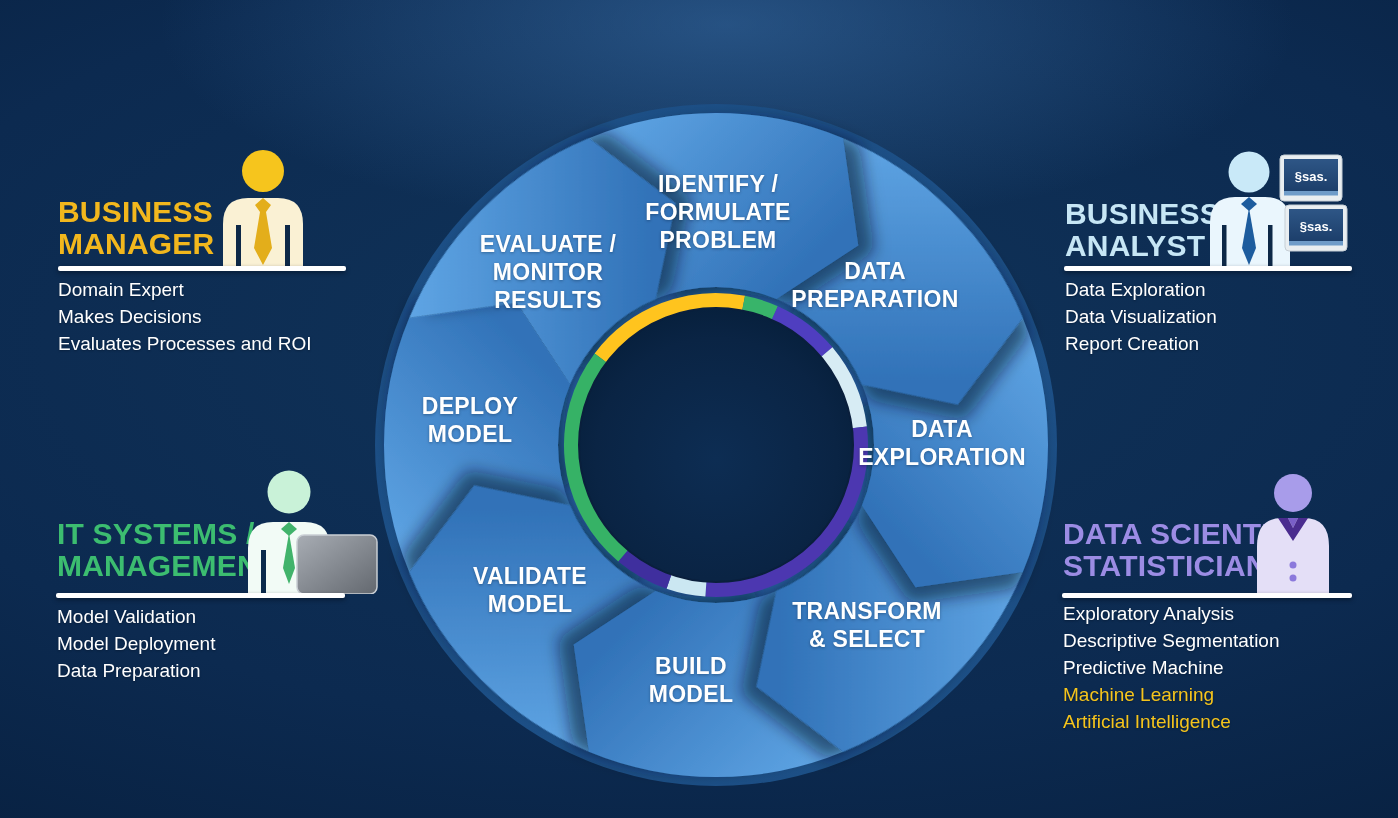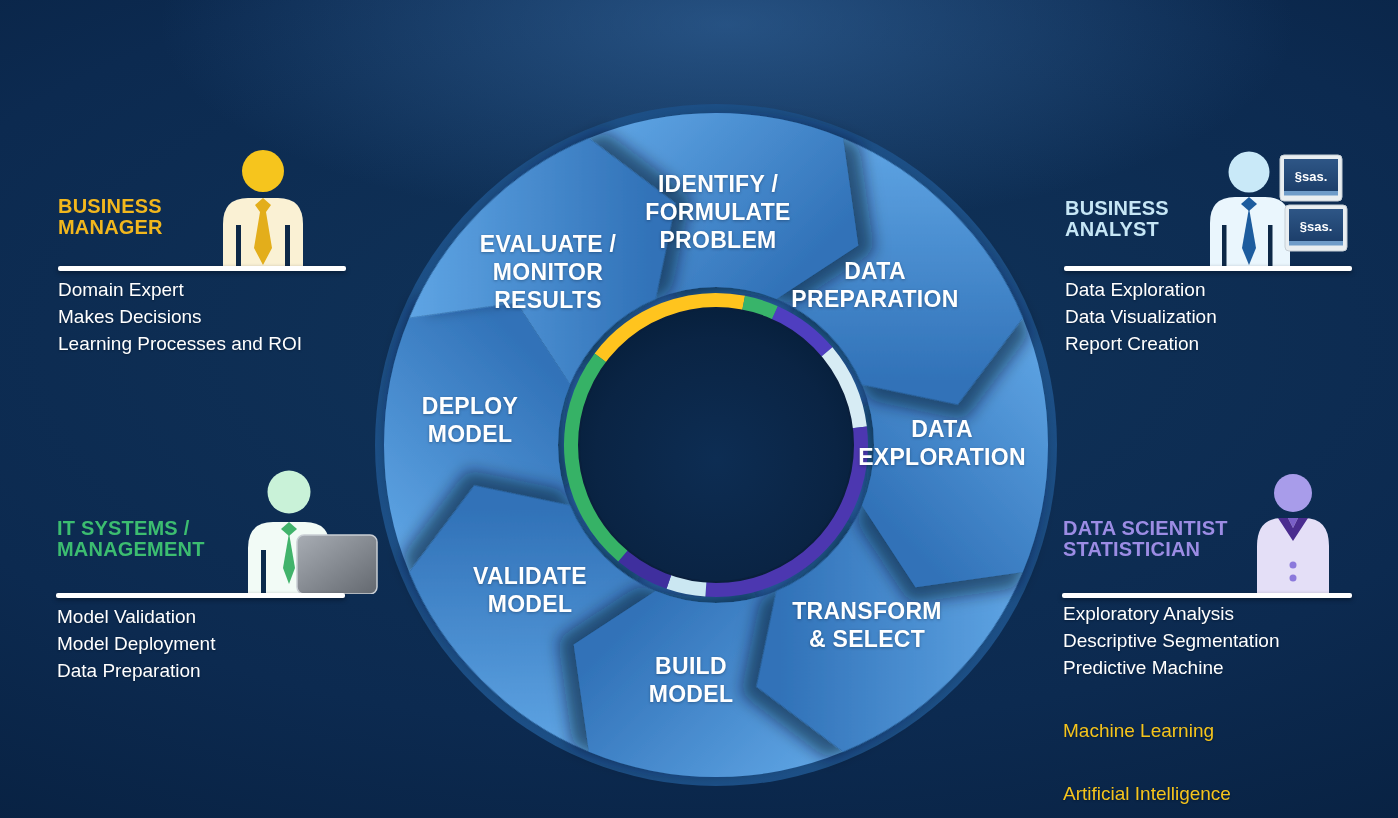--- a/index.html
+++ b/index.html
@@ -14,34 +14,34 @@
   
   #wheel-svg{position:absolute;left:0;top:0;width:1398px;height:818px;}
   .wheel-label{
     position:absolute;transform:translate(-50%,-50%);
     color:#fff;font-size:23px;font-weight:bold;line-height:1.22;
     letter-spacing:.3px;text-align:center;white-space:pre-line;
     text-shadow:0 1px 3px rgba(4,20,40,.35);
   }
   
   .role-title{
-    position:absolute;font-size:20px;font-weight:bold;line-height:1.06;
+    position:absolute;font-size:30px;font-weight:bold;line-height:1.06;
     letter-spacing:.2px;white-space:pre-line;
   }
   .t-gold{color:var(--gold,#F2B71D);}
   .t-pale{color:var(--pale-blue,#C6E6F5);}
   .t-green{color:var(--green,#3CBD70);}
   .t-purple{color:var(--purple,#9C8CE4);}
   .rule{
     position:absolute;height:5px;background:#fff;border-radius:2px;
     box-shadow:0 2px 4px rgba(2,12,26,.5);
   }
   .role-items{position:absolute;color:#fff;font-size:19px;line-height:27px;}
   .role-items div{text-shadow:0 1px 2px rgba(4,18,36,.45);}
-  .hl{color:var(--highlight-yellow,#F5C41C);margin-top:36px;}
+  .hl{color:var(--highlight-yellow,#F5C41C);}
   .icon-svg{position:absolute;}
 </style>
 </head>
 <body>
 
 <div id="page">
 
   <svg id="wheel-svg" viewBox="0 0 1398 818">
     <defs>
       <linearGradient id="segGrad" gradientUnits="userSpaceOnUse" x1="-120" y1="-330" x2="60" y2="-150">
@@ -114,21 +114,21 @@
       <circle cx="43" cy="23" r="21" fill="#F6C51D"></circle>
       <path d="M3,122 V76 Q3,50 28,50 L58,50 Q83,50 83,76 V122 Z" fill="#FAF1D4"></path>
       <rect x="16" y="77" width="5" height="45" fill="#0D2847"></rect>
       <rect x="65" y="77" width="5" height="45" fill="#0D2847"></rect>
       <path d="M43,50 L51,57 L46,64 L52,100 L43,117 L34,100 L40,64 L35,57 Z" fill="#E3AE1B"></path>
     </svg>
     <div class="rule" style="left:58px;top:266px;width:288px;"></div>
     <div class="role-items" style="left:58px;top:276px;">
       <div>Domain Expert</div>
       <div>Makes Decisions</div>
-      <div>Learning Processes and ROI</div>
+      <div>Evaluates Processes and ROI</div>
     </div>
   </div>
 
   <div>
     <div class="role-title t-pale" style="left:1065px;top:198px;">BUSINESS
 ANALYST</div>
     <svg class="icon-svg" style="left:1205px;top:150px;" width="150" height="120" viewBox="0 0 150 120">
       <defs>
         <linearGradient id="scrGrad" x1="0" y1="0" x2="0" y2="1">
           <stop offset="0" stop-color="#2E5686"></stop>

